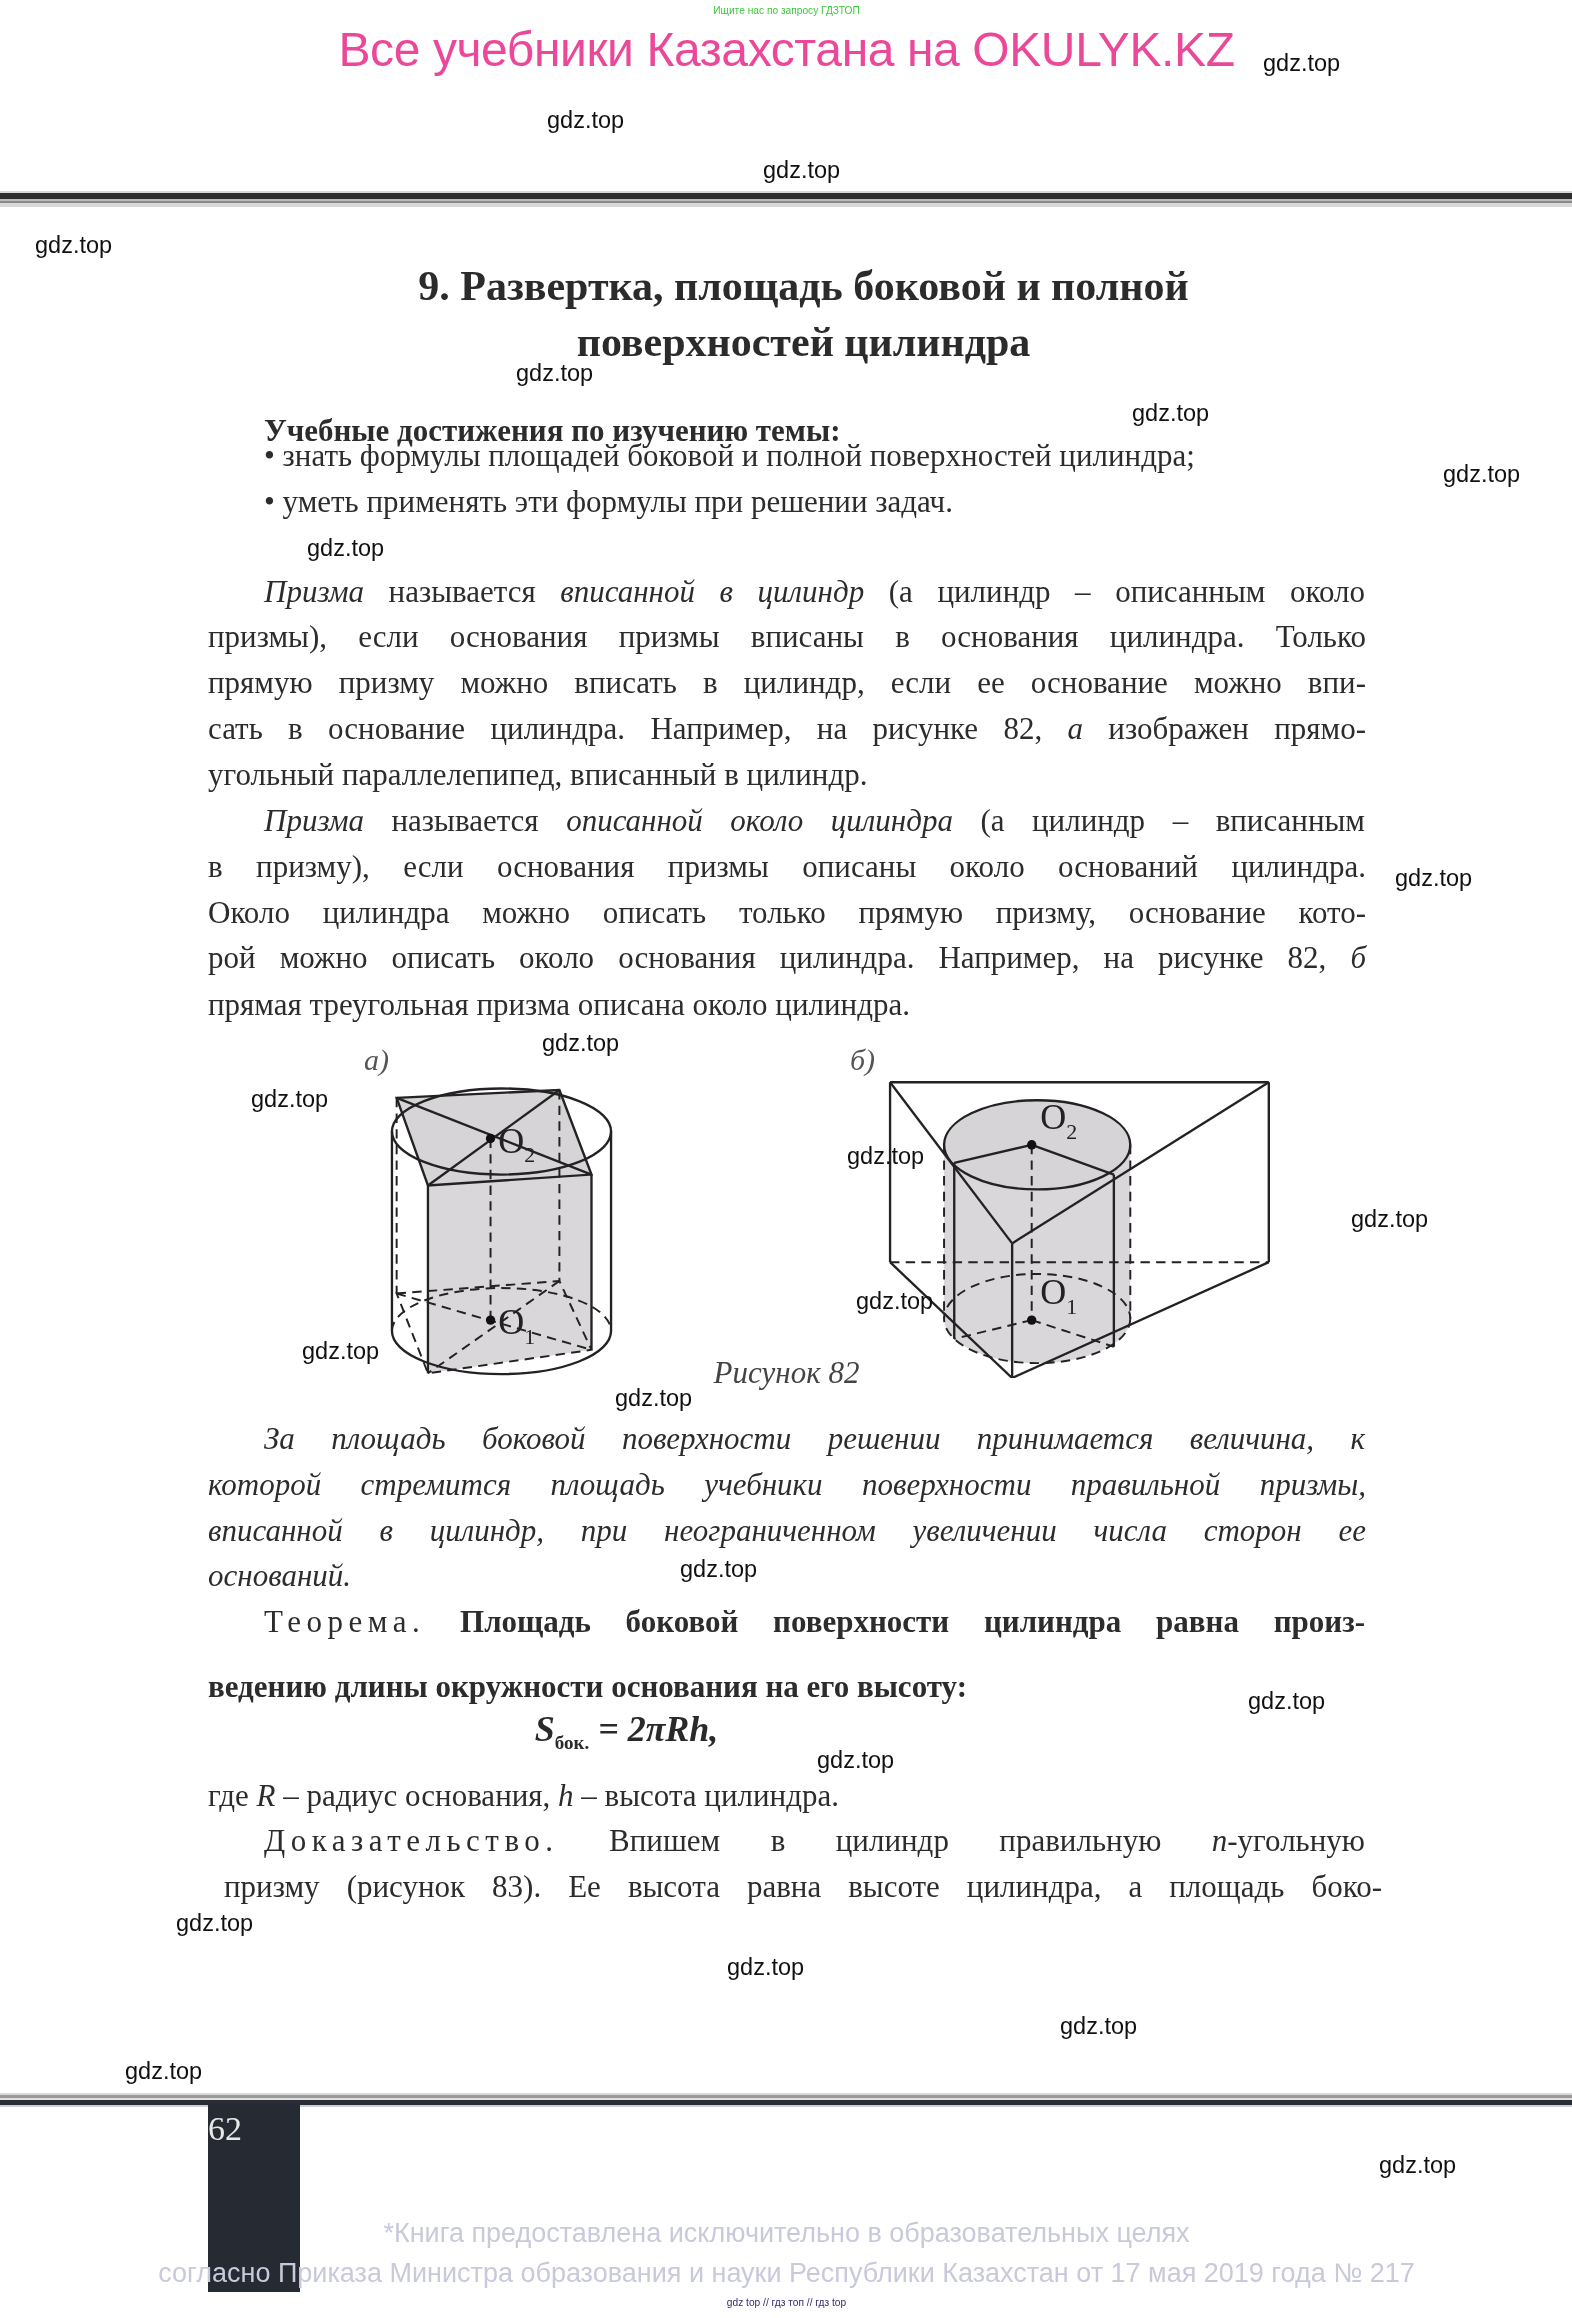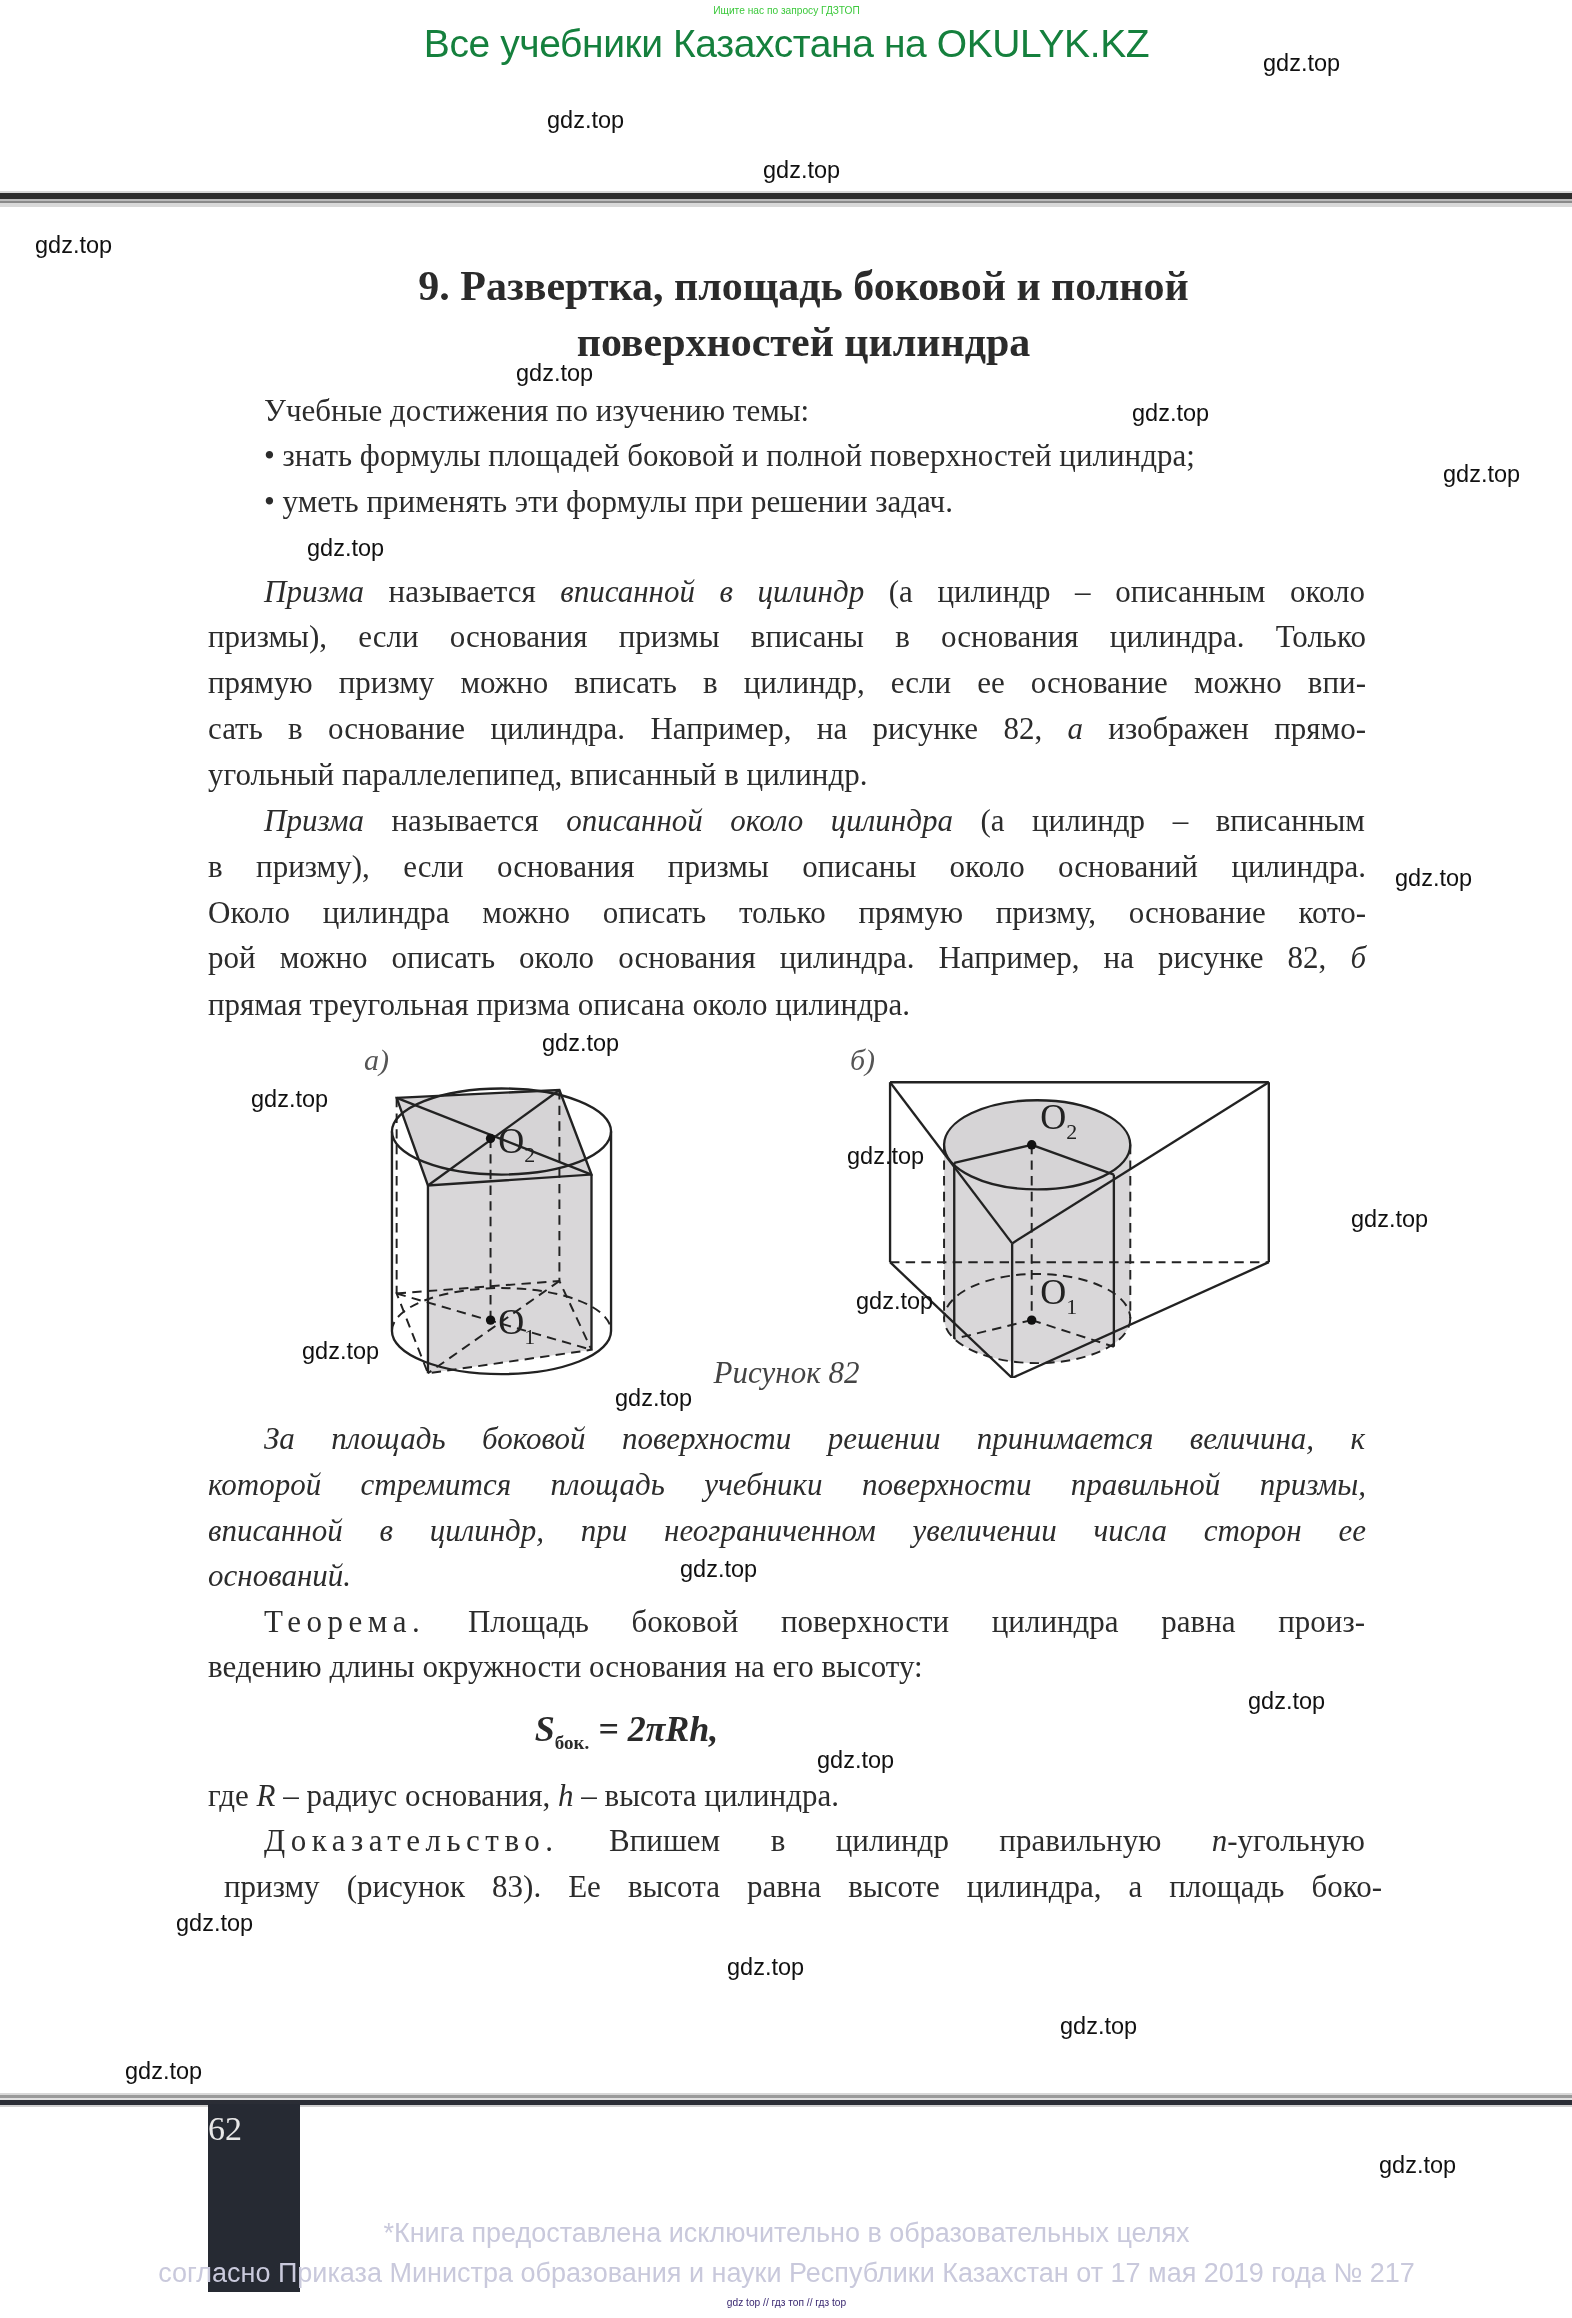--- a/index.html
+++ b/index.html
@@ -2,32 +2,32 @@
 <html style="font-size:12.5px"><head>
 <meta charset="utf-8">
 <style>
   html, body { margin:0; padding:0; }
   body { width:1573px; height:2319px; position:relative; background:#ffffff; overflow:hidden;
          font-family:"Liberation Serif", "DejaVu Serif", serif; color:#2a2a2a; }
   .abs { position:absolute; }
   .top-note { left:0; width:1573px; top:4.7px; text-align:center; font-family:"Liberation Sans", sans-serif;
               font-size:10.2px; color:#3cc93c; }
   .site-banner { left:0; width:1573px; top:22px; text-align:center; font-family:"Liberation Sans", sans-serif;
-                 font-size:39px; color:#15803d; letter-spacing:-0.4px; }
+                 font-size:48px; color:#ec4899; letter-spacing:-0.4px; }
   .rule-top { left:0; width:1573px; top:191px; height:15.7px;
               background:linear-gradient(#d8d8d8 0 2.3px,#2e2e2e 2.3px 7.8px,#bcbcbc 7.8px 10.2px,#8a8a8a 10.2px 11.7px,#d9d9d9 11.7px 15.7px); }
   .rule-bottom { left:0; width:1573px; top:2093px; height:14px;
               background:linear-gradient(#d8d8d8 0 2.3px,#9a9a9a 2.3px 4.7px,#e0e0e0 4.7px 7px,#2a2d35 7px 11.7px,#d0d0d0 11.7px 14px); }
   .page-tab { left:208px; top:2104px; width:92px; height:188px; background:#262a33; }
   .page-num { left:208px; top:2110px; width:92px; text-align:left; color:#e8e8e8; font-size:34px; }
   .title { left:0; width:1573px; text-align:center; font-weight:bold; font-size:42px; color:#2b2b2b; line-height:1;padding-left:17px; }
   .line { left:208px; width:1158px; font-size:31px; line-height:1; white-space:nowrap; color:#2c2c2c; }
   .just { text-align:justify; text-align-last:justify; }
   .ind { left:264px; width:1101px; }
-  .bold { font-weight:normal; }
+  .bold { font-weight:bold;margin-top:20px; }
   .it { font-style:italic; }
   .spaced { letter-spacing:5.5px; }
   .wm { font-family:"Liberation Sans", sans-serif; font-size:23.5px; color:#111; white-space:nowrap; }
   .foot1 { left:0; width:1573px; text-align:center; top:2218px; font-family:"Liberation Sans", sans-serif; font-size:27px; color:#c9c9dc; }
   .foot2 { left:0; width:1573px; text-align:center; top:2258px; font-family:"Liberation Sans", sans-serif; font-size:27px; color:#c9c9dc; }
   .foot3 { left:0; width:1573px; text-align:center; top:2297px; font-family:"Liberation Sans", sans-serif; font-size:10.2px; color:#3b2a72; }
   .fig-label { font-style:italic; font-size:30px; color:#555; }
   .caption { left:0; width:1573px; text-align:center; top:1355px; font-style:italic; font-size:31px; color:#444; }
   .formula { left:0; width:1253px; text-align:center; top:1708px; font-size:36px; font-weight:bold; font-style:italic; }
   .formula sub { font-size:19px; font-style:normal; font-weight:bold; }

